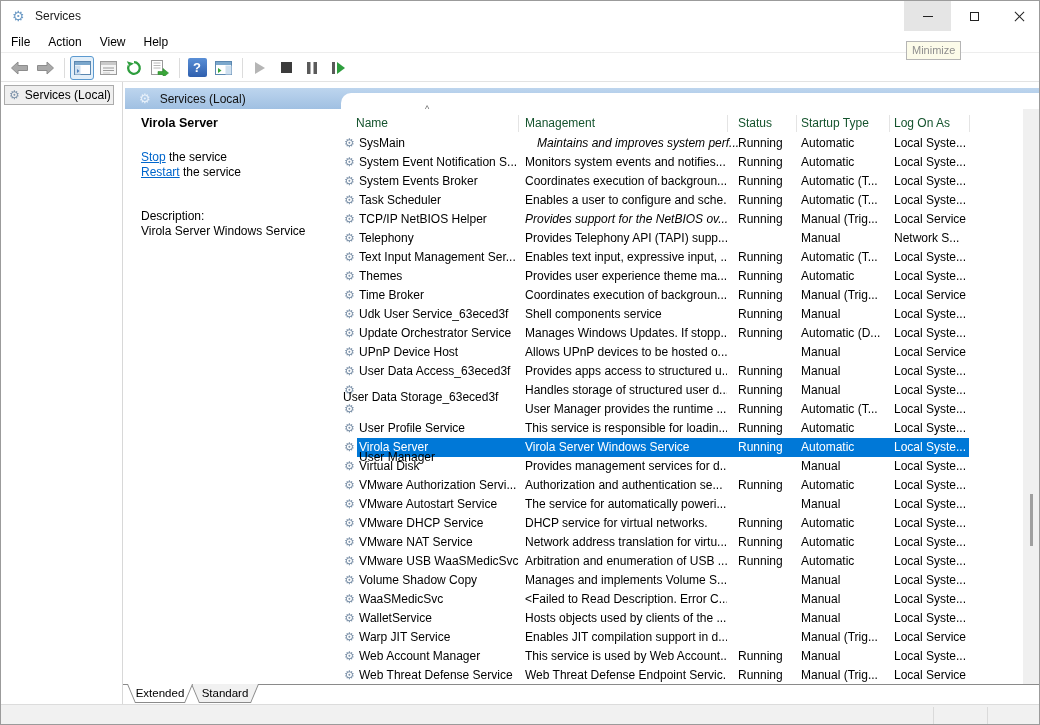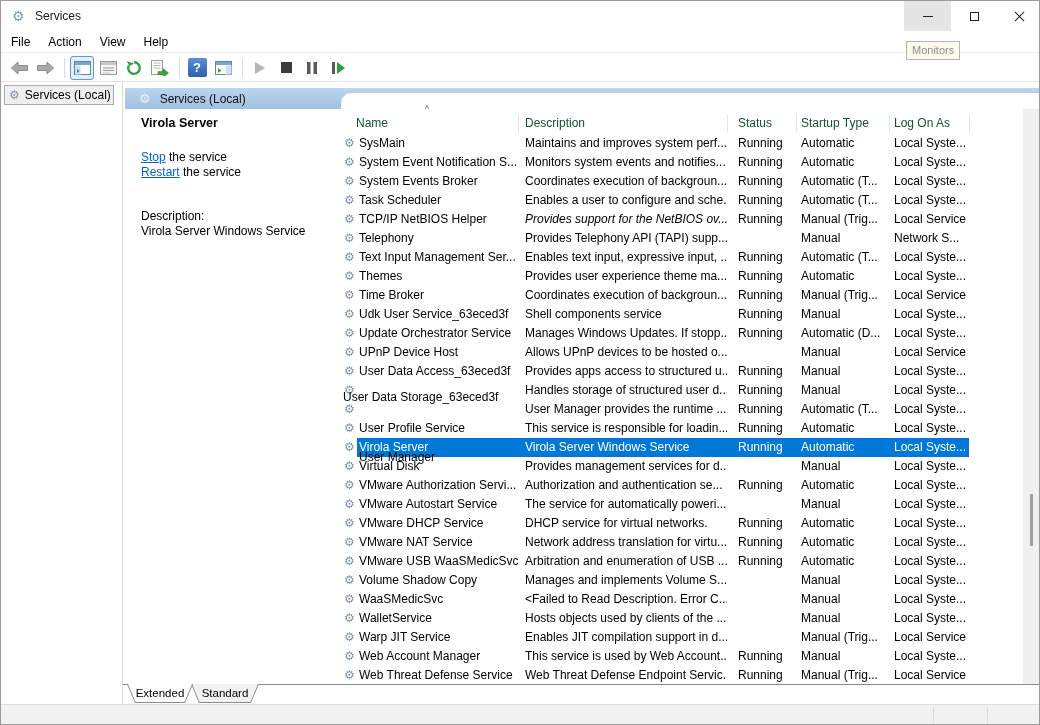--- a/index.html
+++ b/index.html
@@ -97,21 +97,21 @@
     <div class="winbtn" id="btn-max">
         <div class="glyph-max"></div>
       </div>
     <div class="winbtn" id="btn-close">
         <div class="glyph-close">
           <i></i>
           <i></i>
         </div>
       </div>
   </div>
-  <div id="tooltip">Monitors</div>
+  <div id="tooltip">Minimize</div>
 
   <div id="menubar">
     <span class="menu-item">File</span>
     <span class="menu-item">Action</span>
     <span class="menu-item">View</span>
     <span class="menu-item">Help</span>
   </div>
 
   <div id="toolbar">
     <div class="tb-btn">
@@ -214,35 +214,35 @@
       <div><a class="link" href="#">Restart</a><span> the service</span></div>
     </div>
     <div id="svc-desc-label">Description:</div>
     <div id="svc-desc-text">Virola Server Windows Service</div>
   </div>
 
   <div id="listpanel">
     <span id="sort-caret">^</span>
     <div id="list-header">
         <span class="hcell" style="left: 15px;">Name</span>
-        <span class="hcell" style="left: 184px;">Description</span>
+        <span class="hcell" style="left: 184px;">Management</span>
         <span class="hcell" style="left: 397px;">Status</span>
         <span class="hcell" style="left: 460px;">Startup Type</span>
         <span class="hcell" style="left: 553px;">Log On As</span>
         <div class="hsep" style="left: 177px;"></div>
         <div class="hsep" style="left: 386px;"></div>
         <div class="hsep" style="left: 455px;"></div>
         <div class="hsep" style="left: 548px;"></div>
         <div class="hsep" style="left: 628px;"></div>
       </div>
     <div id="list-body">
         <div class="lv-row">
           <span class="gear cell-icon">⚙</span>
           <span class="cell" style="left: 18px; width: 160px;">SysMain</span>
-          <span class="cell" style="left: 184px; width: 202px;">Maintains and improves system perf...</span>
+          <span class="cell" style="left: 196px; width: 202px; font-style: italic;">Maintains and improves system perf...</span>
           <span class="cell" style="left: 397px; width: 58px;">Running</span>
           <span class="cell" style="left: 460px; width: 88px;">Automatic</span>
           <span class="cell" style="left: 553px; width: 75px;">Local Syste...</span>
         </div>
         <div class="lv-row">
           <span class="gear cell-icon">⚙</span>
           <span class="cell" style="left: 18px; width: 160px;">System Event Notification S...</span>
           <span class="cell" style="left: 184px; width: 202px;">Monitors system events and notifies...</span>
           <span class="cell" style="left: 397px; width: 58px;">Running</span>
           <span class="cell" style="left: 460px; width: 88px;">Automatic</span>

